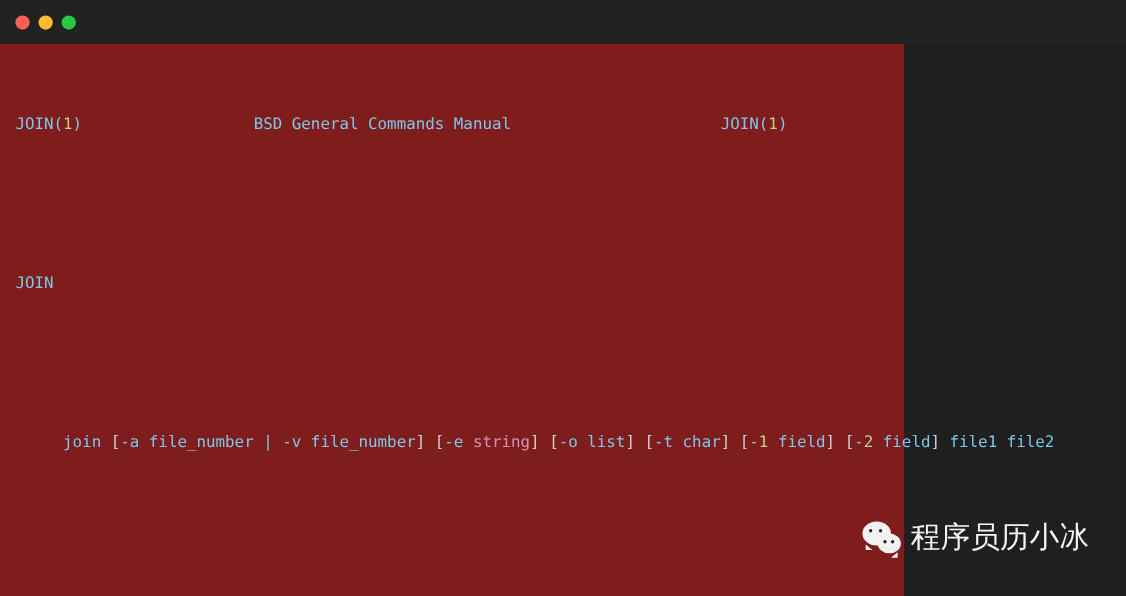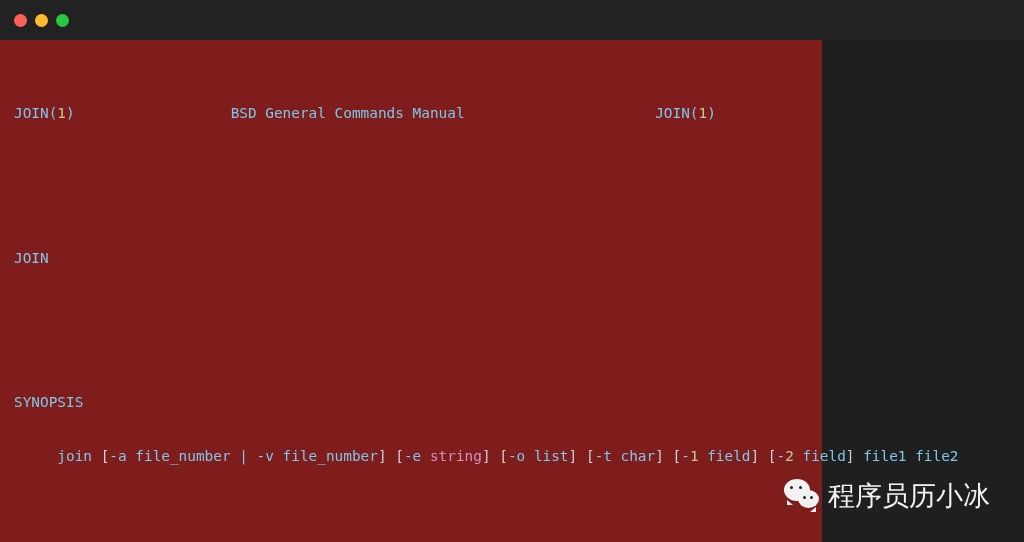--- a/index.html
+++ b/index.html
@@ -70,21 +70,21 @@
   .c-num  { color: #c3cc8e; }   
   .c-pun  { color: #c9d1d9; }
 
   
   #watermark {
     position: absolute;
     left: 784px;
     top: 474px;
     height: 44px;
     display: flex;
-    align-items: center;
+    align-items: flex-start;
     pointer-events: none;
   }
   #wm-logo {
     width: 40px;
     height: 34px;
     position: relative;
     margin-right: 4px;
     flex: 0 0 auto;
   }
   #wm-logo .bub {
@@ -149,21 +149,20 @@
   <div id="man">
 
     <span class="ln"><span class="c-def">JOIN(</span><span class="c-num">1</span><span class="c-def">)</span><span class="c-def">                  </span><span class="c-def">BSD General Commands Manual</span><span class="c-def">                      </span><span class="c-def">JOIN(</span><span class="c-num">1</span><span class="c-def">)</span></span>
 
     <span class="blank"></span>
 
     <span class="ln c-def">JOIN</span>
 
     <span class="blank"></span>
 
-    <span class="ln c-def">SYNOPSIS</span>
     <span class="ln"><span class="c-def">     join </span><span class="c-pun">[</span><span class="c-def">-a</span><span class="c-def"> file_number | </span><span class="c-def">-v</span><span class="c-def"> file_number</span><span class="c-pun">] </span><span class="c-pun">[</span><span class="c-def">-e</span><span class="c-def"> </span><span class="c-kw">string</span><span class="c-pun">] </span><span class="c-pun">[</span><span class="c-def">-o</span><span class="c-def"> list</span><span class="c-pun">] </span><span class="c-pun">[</span><span class="c-def">-t</span><span class="c-def"> char</span><span class="c-pun">] </span><span class="c-pun">[</span><span class="c-def">-</span><span class="c-num">1</span><span class="c-def"> field</span><span class="c-pun">] </span><span class="c-pun">[</span><span class="c-def">-</span><span class="c-num">2</span><span class="c-def"> field</span><span class="c-pun">] </span><span class="c-def">file1 file2</span></span>
 
     
 
     
     
     
     
     
     

